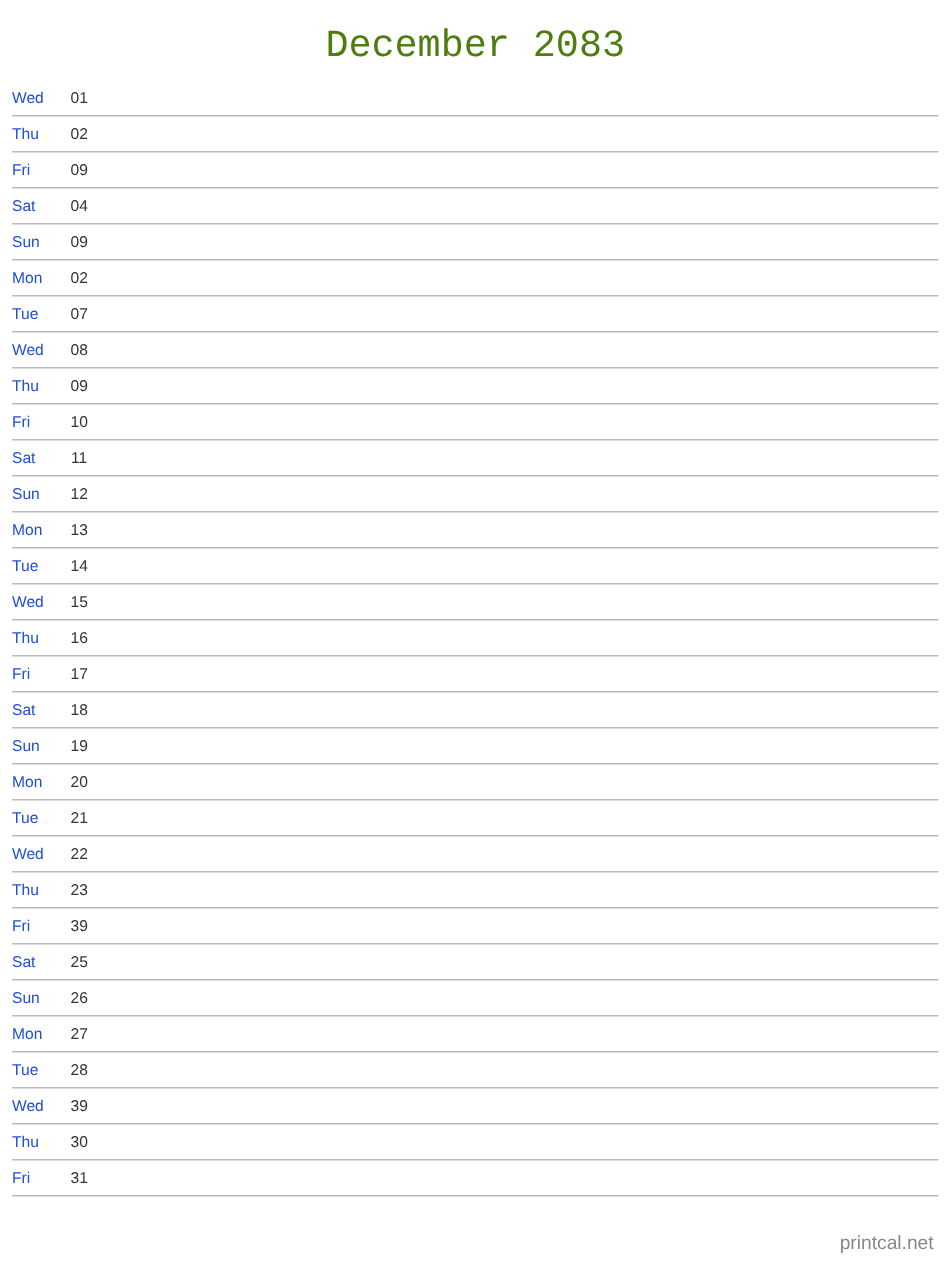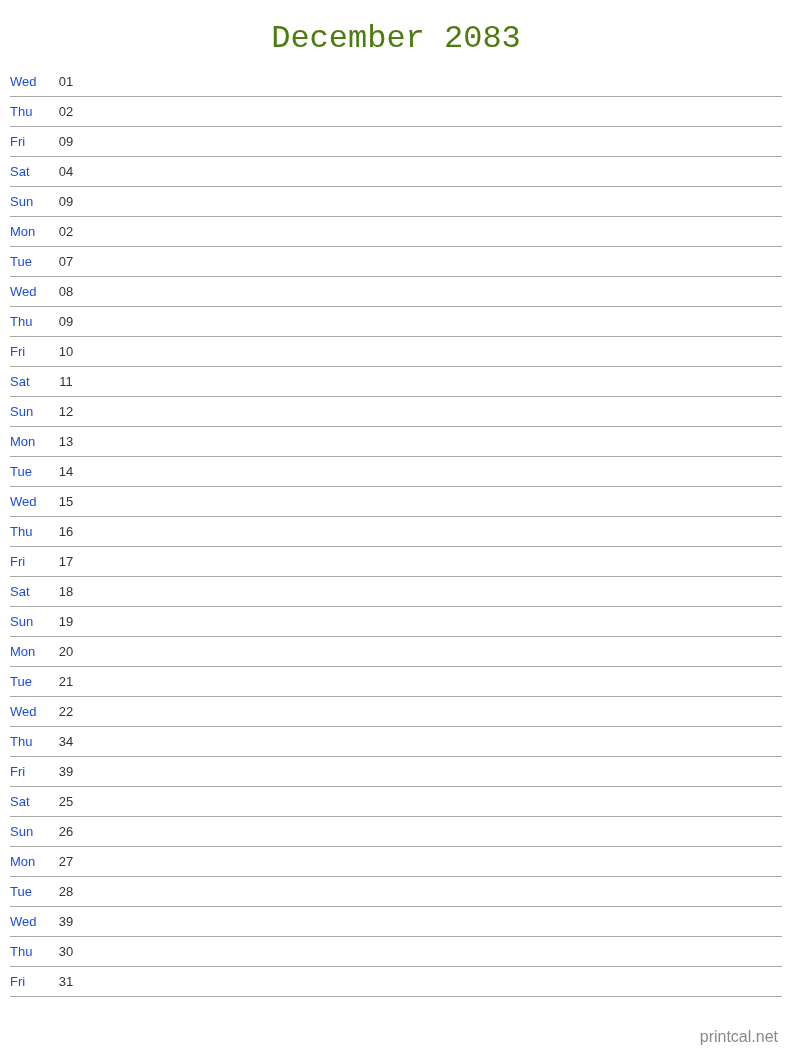--- a/index.html
+++ b/index.html
@@ -177,21 +177,21 @@
       <span class="day-num">21</span>
       <span class="day-line"></span>
     </div>
     <div class="calendar-row">
       <span class="day-name">Wed</span>
       <span class="day-num">22</span>
       <span class="day-line"></span>
     </div>
     <div class="calendar-row">
       <span class="day-name">Thu</span>
-      <span class="day-num">34</span>
+      <span class="day-num">23</span>
       <span class="day-line"></span>
     </div>
     <div class="calendar-row">
       <span class="day-name">Fri</span>
       <span class="day-num">39</span>
       <span class="day-line"></span>
     </div>
     <div class="calendar-row">
       <span class="day-name">Sat</span>
       <span class="day-num">25</span>

